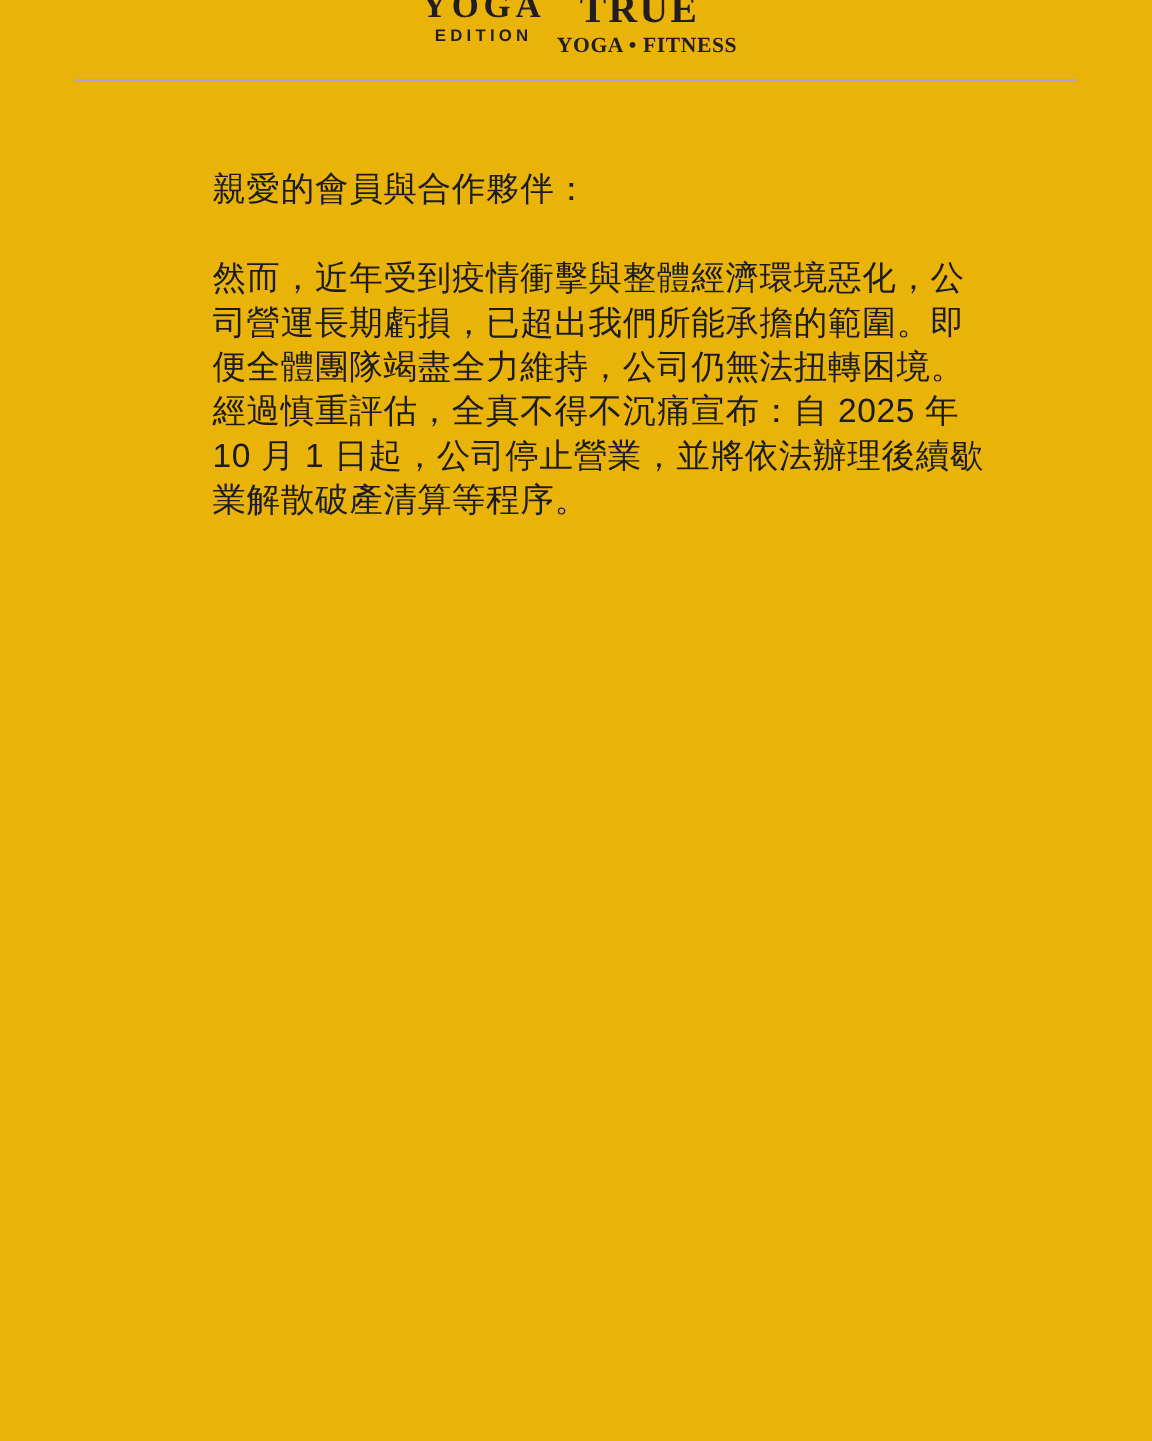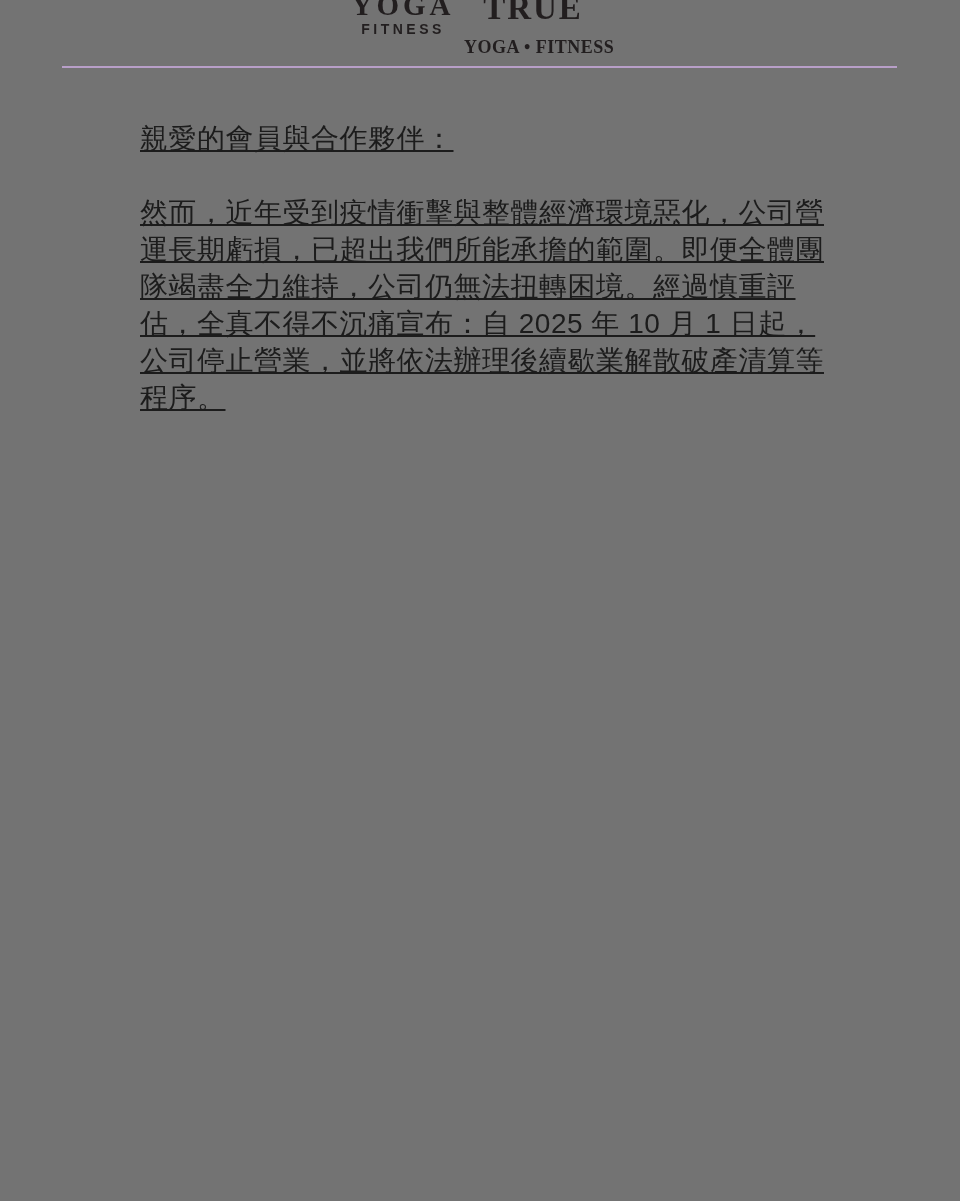--- a/index.html
+++ b/index.html
@@ -5,25 +5,24 @@
   html, body {
     margin: 0;
     padding: 0;
     background: #ffffff;
   }
   .page {
     position: relative;
     width: 960px;
     min-height: 1201px;
     margin: 0 auto;
-    background: #737373;
+    background: #eab308;
     overflow: hidden;
     font-family: "Liberation Sans", "DejaVu Sans", sans-serif;
     color: #1c1c1c;
-    text-decoration: underline;
   }
   
   .header {
     position: relative;
     height: 66px;
   }
   .logo {
     position: absolute;
     text-align: center;
     color: #221e1f;
@@ -49,52 +48,53 @@
     letter-spacing: 3.5px;
     line-height: 1.0;
     margin-top: 2px;
   }
   .logo-sub-serif {
     font-family: "Liberation Serif", "DejaVu Serif", serif;
     font-size: 18px;
     font-weight: 700;
     letter-spacing: 0.5px;
     line-height: 1.0;
-    margin-top: 13px;
+    margin-top: 3px;
   }
   
   .rule {
     height: 0;
     border: none;
     border-top: 2px solid #b89fc8;
     margin: 0 63px 0 62px;
   }
   
   .letter {
-    padding: 52px 130px 0 140px;
+    padding: 71px 130px 0 140px;
     max-width: 690px;
+    margin-left: 37px;
   }
   .letter p {
     margin: 0 0 37px 0;
     font-size: 28px;
     line-height: 37px;
     letter-spacing: 0.5px;
     text-align: left;
     color: #1c1c1c;
   }
 </style>
 </head>
 <body>
 
 <div class="page">
 
   <header class="header">
     <div class="logo logo-left">
       <div class="logo-title-serif">YOGA</div>
-      <div class="logo-sub-sans">FITNESS</div>
+      <div class="logo-sub-sans">EDITION</div>
     </div>
     <div class="logo logo-right">
       <div class="logo-title-serif">TRUE</div>
       <div class="logo-sub-serif">YOGA • FITNESS</div>
     </div>
   </header>
 
   <div class="rule"></div>
 
   <main class="letter">

